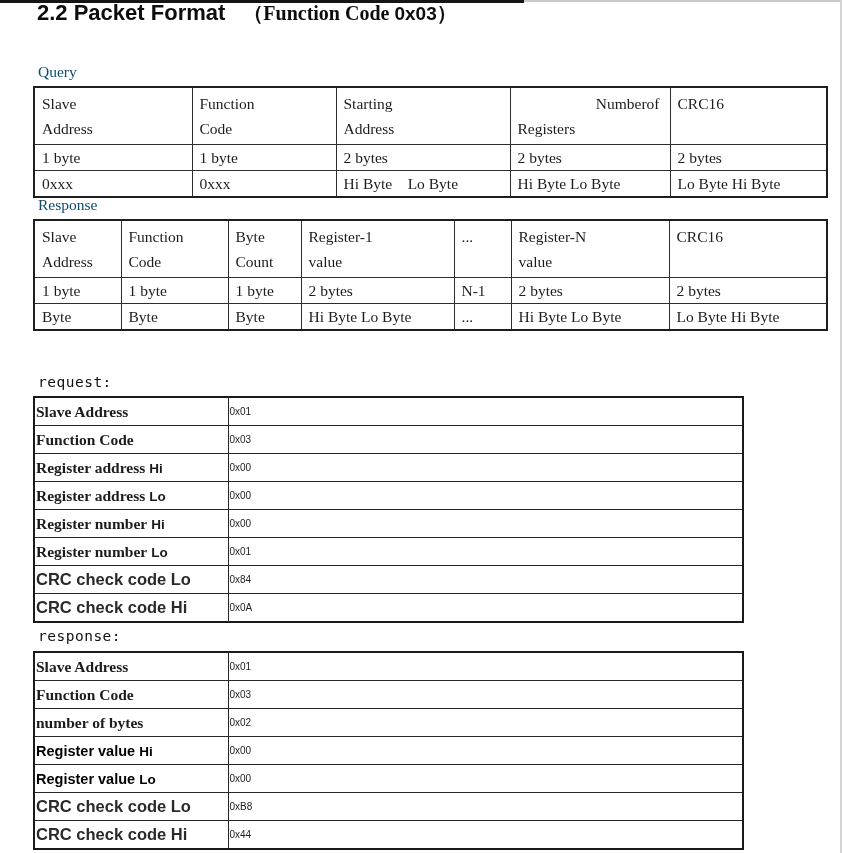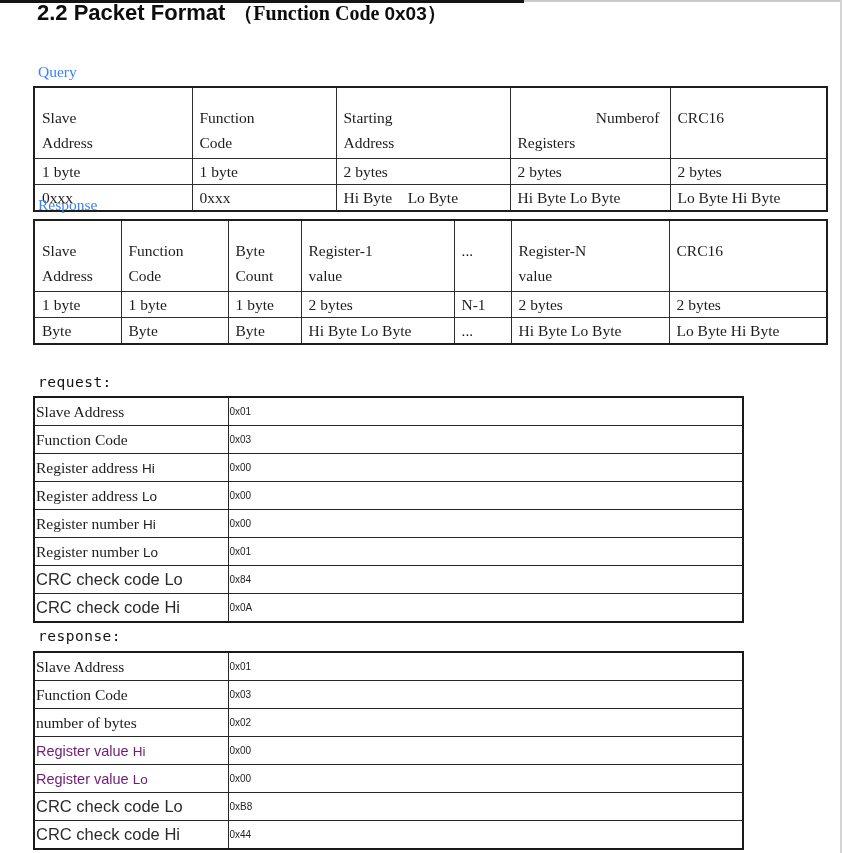--- a/index.html
+++ b/index.html
@@ -4,44 +4,44 @@
 <style>
   html,body{margin:0;padding:0;background:#fff;}
   .page{position:relative;width:842px;height:853px;background:#ffffff;overflow:hidden;
         font-family:"Liberation Serif",serif;color:#1c1c1c;}
   .edge-top-light{position:absolute;left:0;top:0;width:842px;height:2px;background:#c9c9c9;}
   .edge-top-dark{position:absolute;left:0;top:0;width:524px;height:3px;background:#141414;}
   .edge-right{position:absolute;right:0;top:0;width:2px;height:853px;background:#d4d4d4;}
 
   .title{position:absolute;left:37px;top:0px;white-space:nowrap;}
   .title .main{font-family:"Liberation Sans",sans-serif;font-weight:bold;font-size:22px;color:#0d0d0d;}
-  .title .sub{font-family:"Liberation Serif",serif;font-weight:bold;font-size:20px;color:#0d0d0d;margin-left:8px;}
+  .title .sub{font-family:"Liberation Serif",serif;font-weight:bold;font-size:20px;color:#0d0d0d;margin-left:18px;}
   .title .sub .code{font-family:"Liberation Sans",sans-serif;font-size:19px;}
 
-  .tbl-label{position:absolute;left:38px;font-size:15.5px;color:#3b82f6;}
+  .tbl-label{position:absolute;left:38px;font-size:15.5px;color:#0c4a6e;}
   .mono-label{position:absolute;left:38px;font-family:"DejaVu Sans Mono",monospace;
               font-size:14.5px;font-weight:500;letter-spacing:0.5px;color:#111;}
 
   table.grid{position:absolute;border-collapse:collapse;table-layout:fixed;
              font-size:15.5px;color:#1c1c1c;}
   table.grid{border:2px solid #1e1e1e;}
   table.grid td{border:1px solid #2e2e2e;padding:0 0 0 7px;vertical-align:middle;overflow:hidden;}
-  table.grid tr.hdr td{height:53px;vertical-align:top;padding-top:17px;line-height:25px;font-family:Liberation Serif, serif;}
+  table.grid tr.hdr td{height:53px;vertical-align:top;padding-top:3px;line-height:25px;font-family:Liberation Serif, serif;}
   table.grid tr.data td{height:25px;margin-top:42px;}
   .just{display:flex;justify-content:flex-end;padding-right:10px;}
   td.pre{white-space:pre;}
 
   table.kv{position:absolute;border-collapse:collapse;table-layout:fixed;color:#1c1c1c;}
   table.kv{border:2px solid #1a1a1a;}
   table.kv td{border:1px solid #262626;height:25px;overflow:hidden;}
-  table.kv td.lbl{font-size:15.5px;}
+  table.kv td.lbl{font-size:15.5px;font-weight:bold;}
   table.kv td.val{text-align:left;font-family:Liberation Sans, sans-serif;font-size:10px;color:#222;}
   table.kv .sfx{font-family:"Liberation Sans",sans-serif;font-size:13.5px;margin-left:4px;}
   table.kv tr.sans-lg td.lbl{font-family:"Liberation Sans",sans-serif;font-size:16.5px;color:#2a2a2a;}
-  table.kv tr.sans-sm td.lbl{font-family:"Liberation Sans",sans-serif;font-size:14.5px;color:#701a75;}
+  table.kv tr.sans-sm td.lbl{font-family:"Liberation Sans",sans-serif;font-size:14.5px;color:#000000;}
 
   
   #lbl-query{top:63px;}
   #tbl-query{left:33px;top:86px;width:793px;}
   #lbl-response{top:196px;}
   #tbl-response{left:33px;top:219px;width:793px;}
   #lbl-request{top:374px;}
   #tbl-request{left:33px;top:396px;width:709px;}
   #lbl-response2{top:628px;}
   #tbl-response2{left:33px;top:651px;width:709px;}

